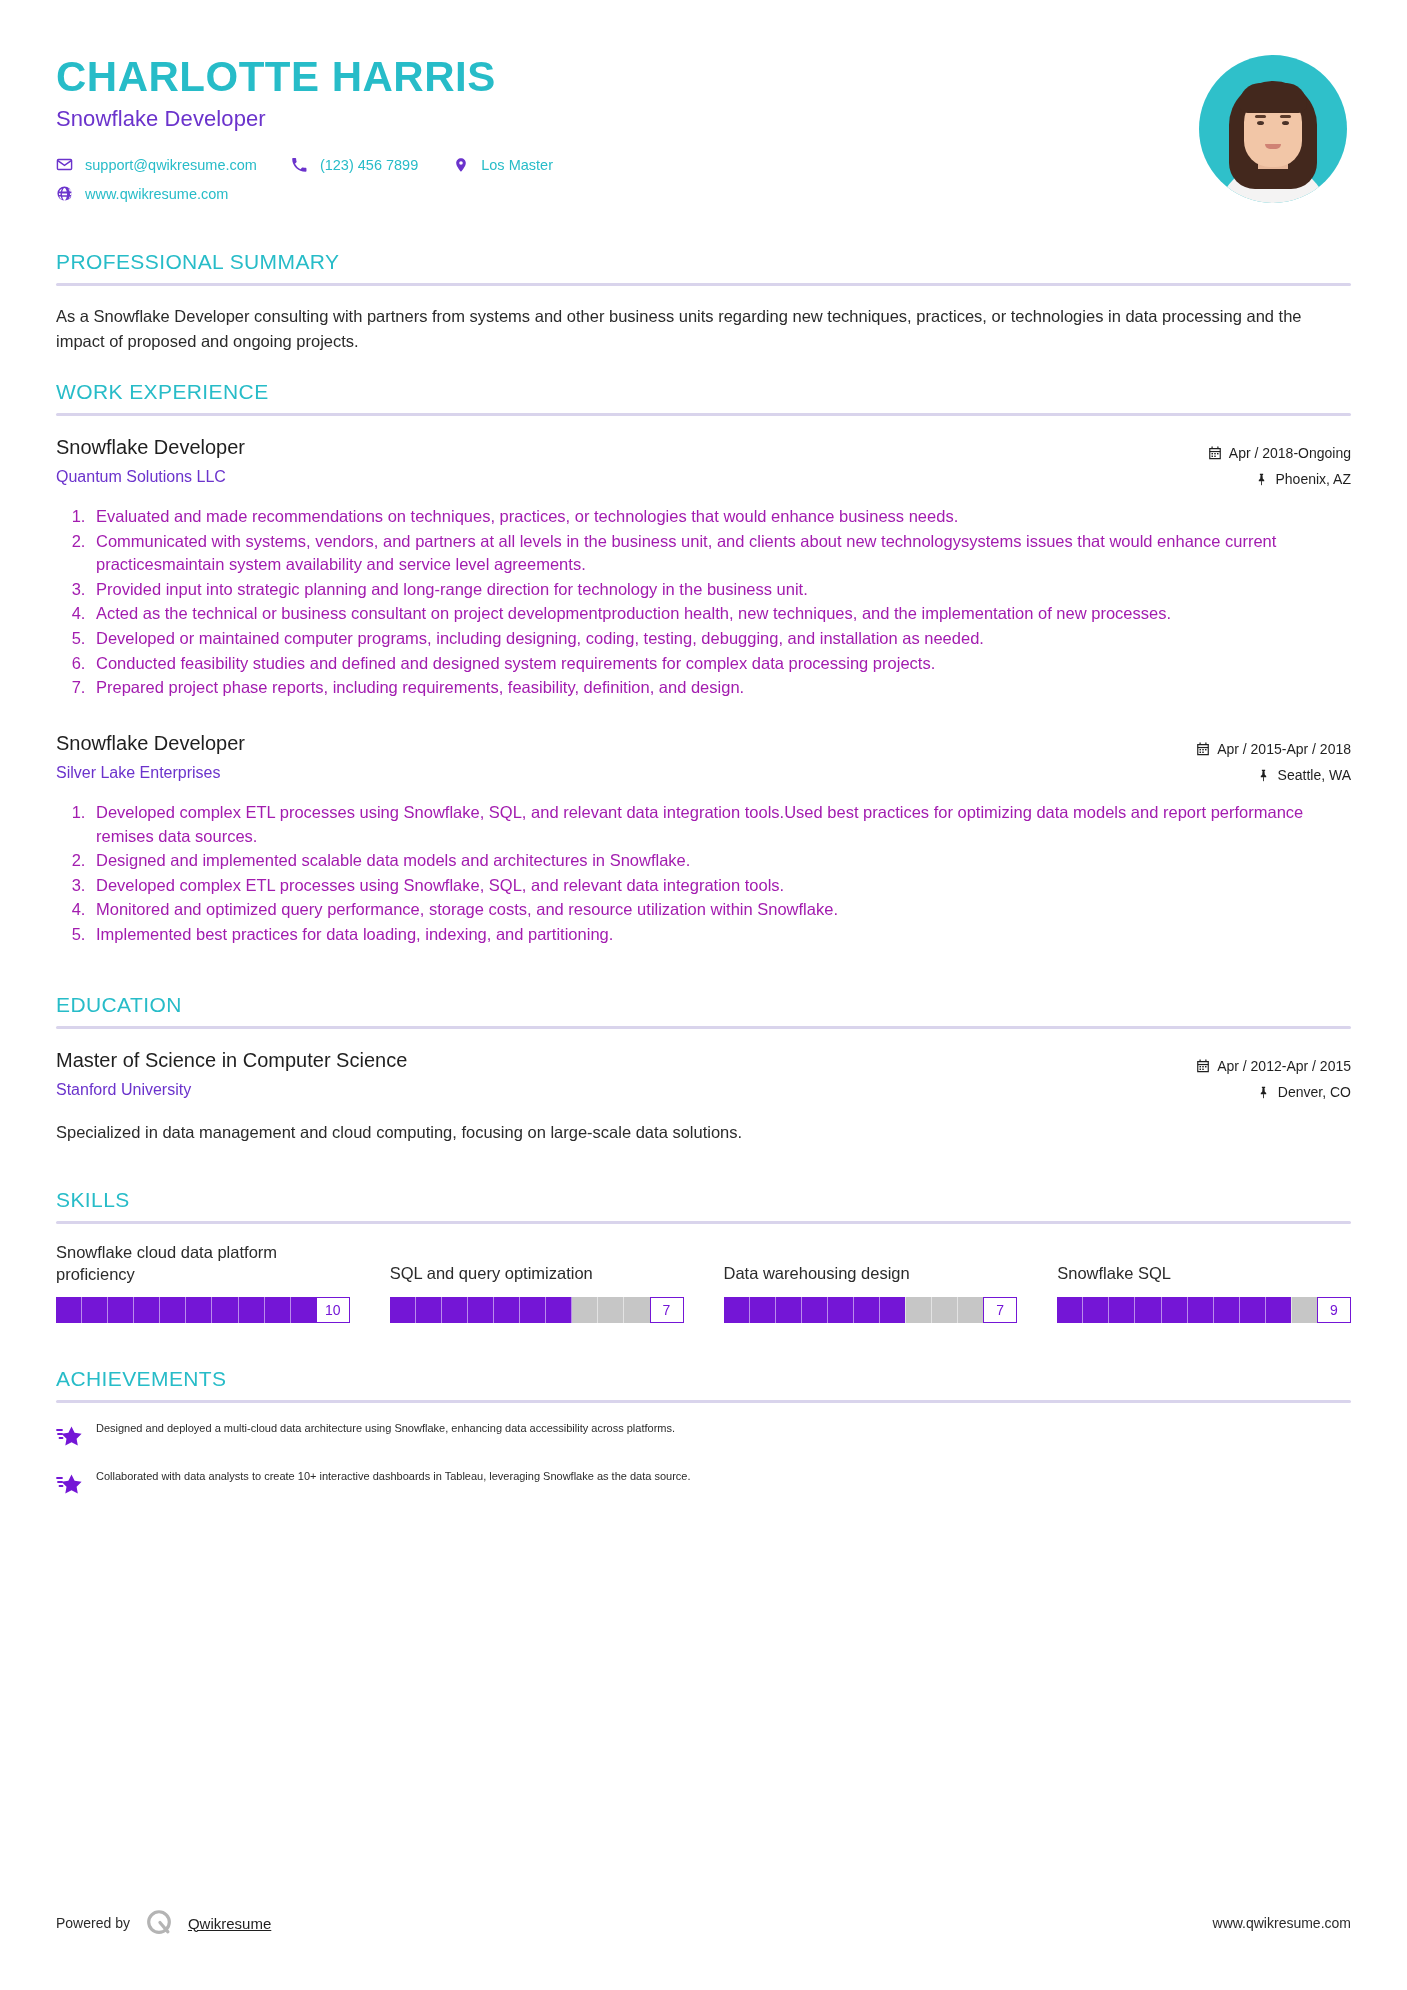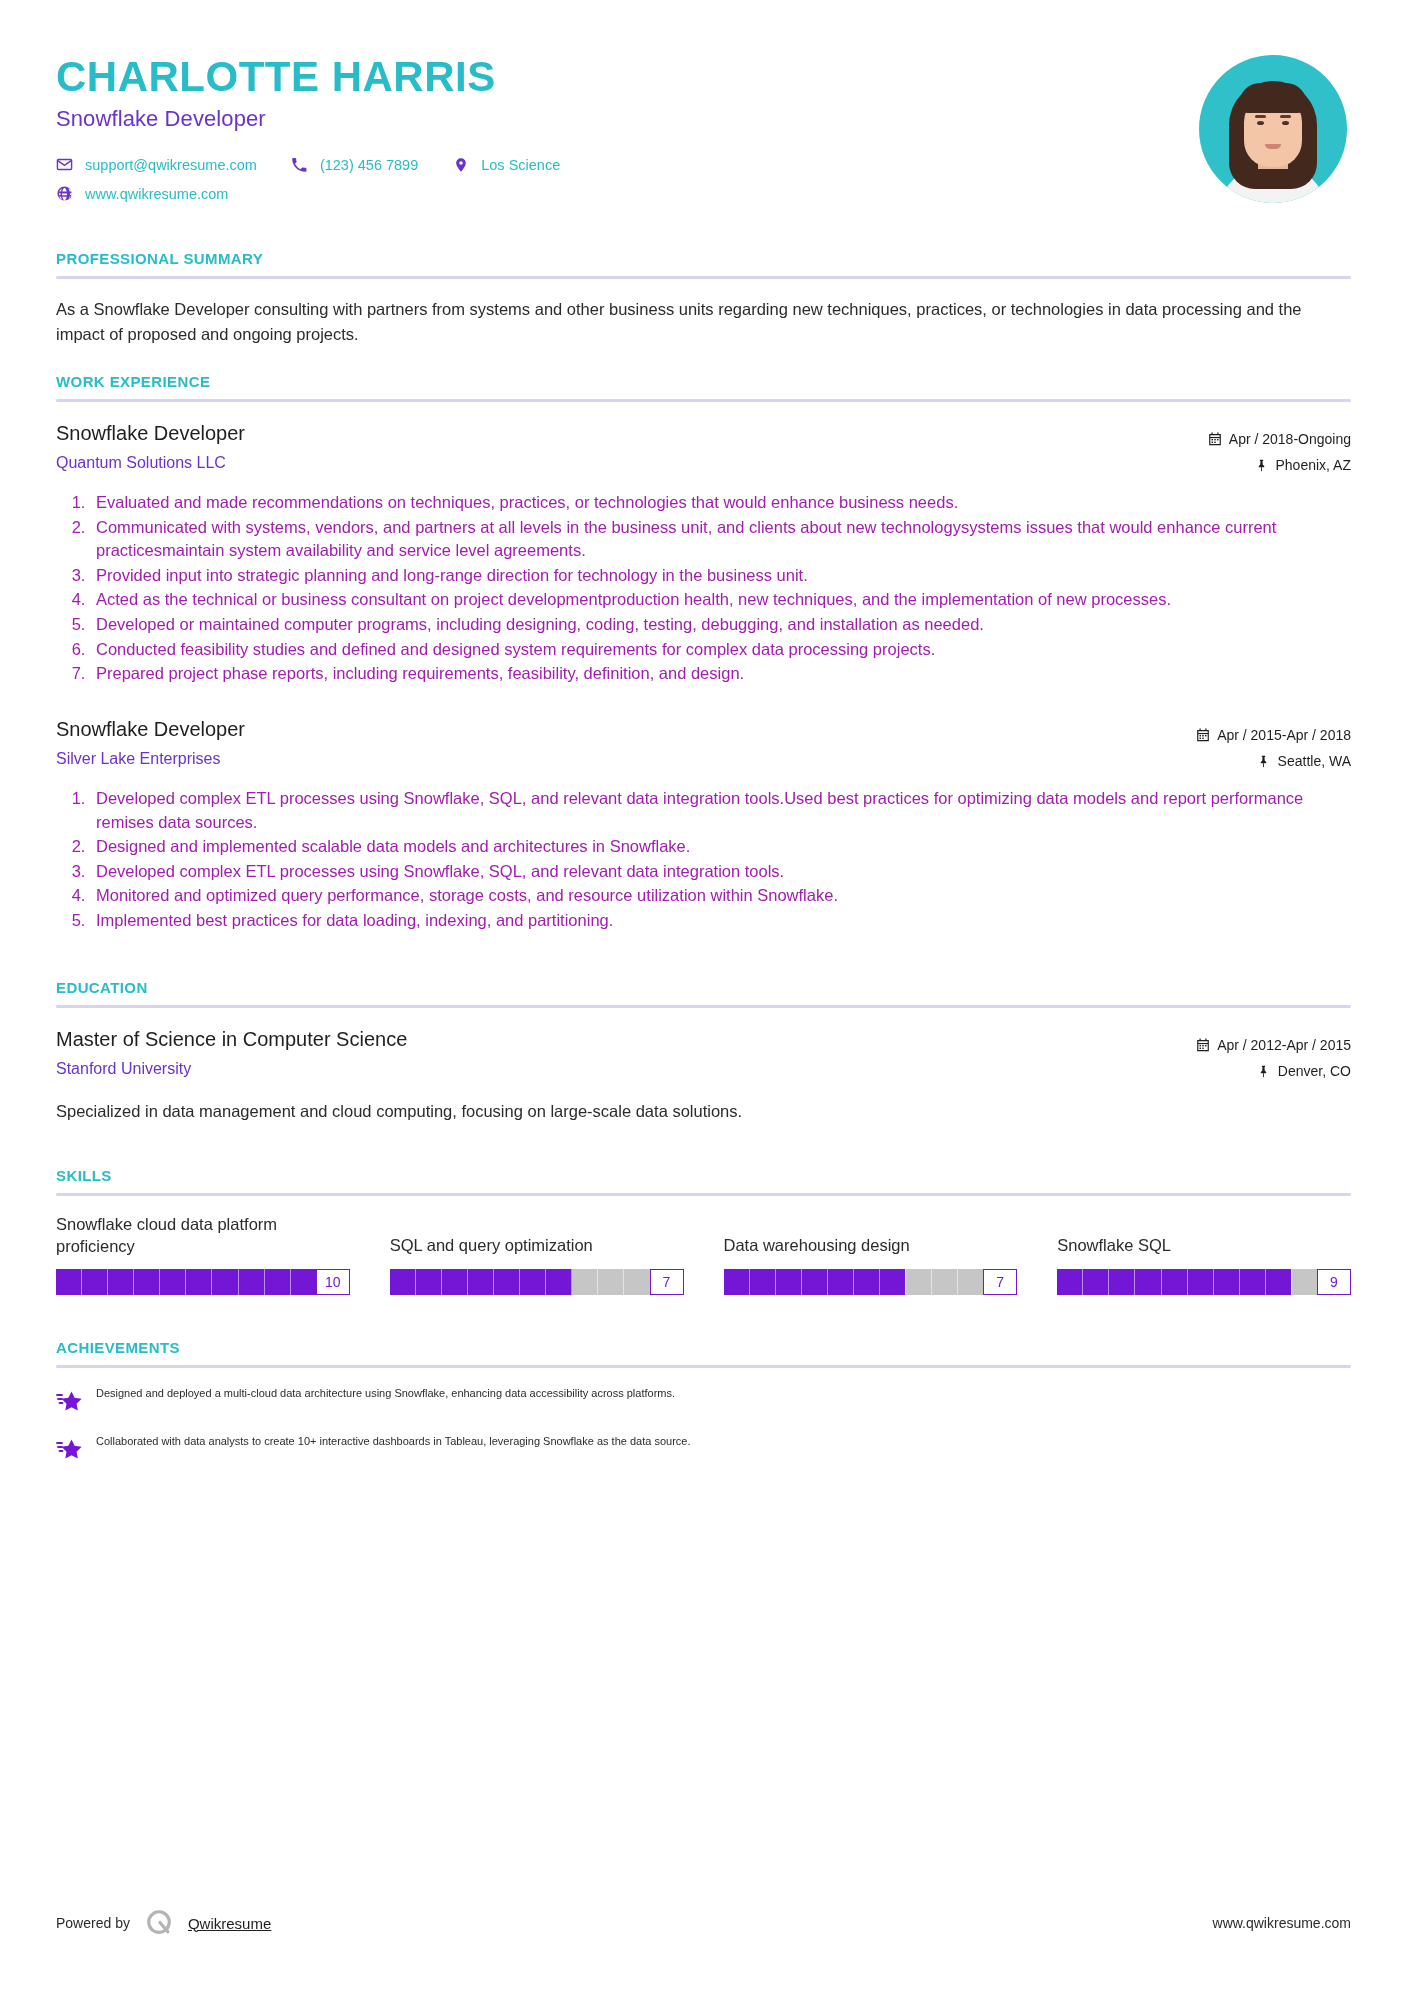--- a/index.html
+++ b/index.html
@@ -168,22 +168,22 @@
     width: 16px;
     height: 5px;
     background: #d08274;
     border-radius: 0 0 9px 9px;
   }
 
   
   .section { margin-top: 26px; }
 
   .section-title {
-    font-size: 15px;
-    font-weight: bold;
+    font-size: 21px;
+    font-weight: normal;
     color: #27bcc8;
     letter-spacing: 0.4px;
     text-transform: uppercase;
   }
 
   .section-rule {
     height: 3px;
     background: #d9d4ec;
     margin-top: 9px;
     border-radius: 2px;
@@ -426,21 +426,21 @@
             </span>
             <span>(123) 456 7899</span>
           </div>
 
           <div class="contact-item">
             <span class="ci-icon">
               <svg viewBox="0 0 24 24" width="16" height="16" fill="currentColor">
                 <path d="M12 1.8c-4 0-7.2 3.2-7.2 7.2 0 5.4 7.2 13.2 7.2 13.2s7.2-7.8 7.2-13.2c0-4-3.2-7.2-7.2-7.2zm0 9.9a2.7 2.7 0 1 1 0-5.4 2.7 2.7 0 0 1 0 5.4z"></path>
               </svg>
             </span>
-            <span>Los Science</span>
+            <span>Los Master</span>
           </div>
         </div>
 
         <div class="contact-row">
           <div class="contact-item">
             <span class="ci-icon">
               <svg viewBox="0 0 24 24" width="17" height="17" fill="currentColor">
                 <path d="M12 2a10 10 0 1 0 0 20 10 10 0 0 0 0-20zm0 2.2c1.3 0 2.6 2.1 3.1 5.1H8.9c.5-3 1.8-5.1 3.1-5.1zM6.7 9.3H4.4A7.9 7.9 0 0 1 8.8 4.9a14 14 0 0 0-2.1 4.4zm-2.5 2.2h2.3c-.1.8-.2 1.7-.2 2.6H4.4a7.8 7.8 0 0 1-.2-2.6zm2.5 4.8a14 14 0 0 0 2.1 4.4 7.9 7.9 0 0 1-4.4-4.4h2.3zm5.3 5.5c-1.3 0-2.6-2.1-3.1-5.1h6.2c-.5 3-1.8 5.1-3.1 5.1zm3.5-7.3H8.5c-.1-.8-.1-1.7-.1-2.6h7.2c0 .9 0 1.8-.1 2.6zm1.8 6.2a14 14 0 0 0 2.1-4.4h2.3a7.9 7.9 0 0 1-4.4 4.4zm2.5-6.6c0-.9-.1-1.8-.2-2.6h2.3c.2.8.2 1.7.2 2.6h-2.3zm-.4-4.8a14 14 0 0 0-2.1-4.4 7.9 7.9 0 0 1 4.4 4.4h-2.3z"></path>
               </svg>
             </span>

